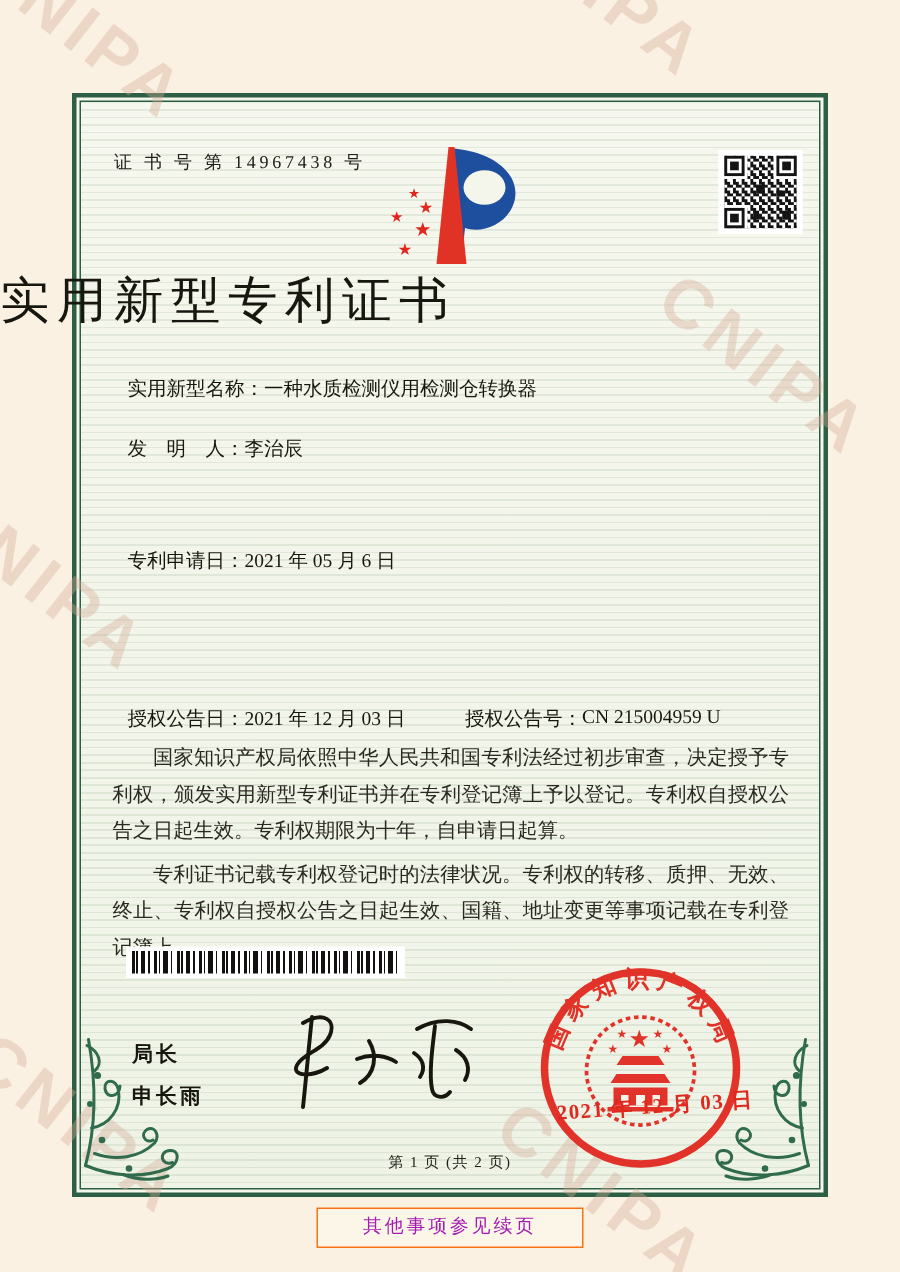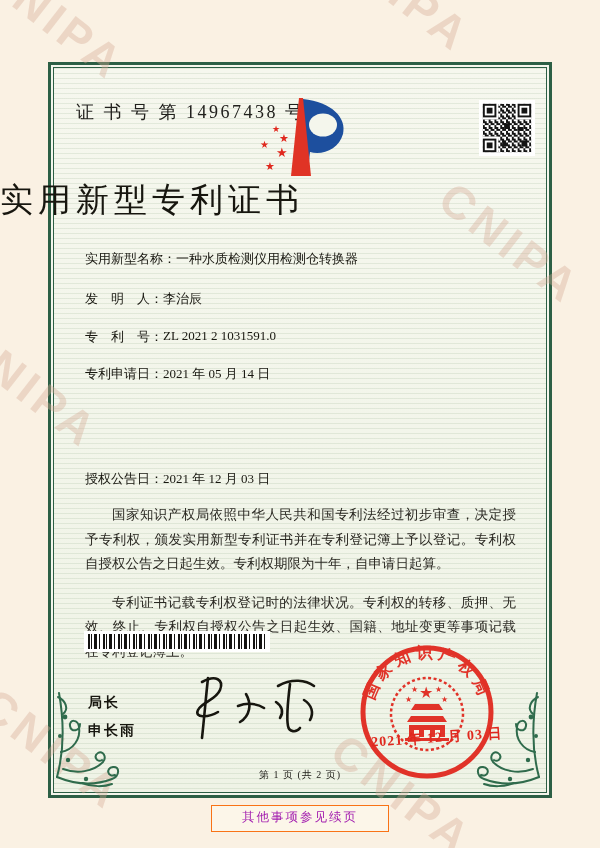--- a/index.html
+++ b/index.html
@@ -16,36 +16,36 @@
   .cert{position:absolute;left:48px;top:62px;width:498px;height:730px;
         border:3px solid #2c5f45;background:#f4f6ec;z-index:1;}
   .cert-inner{position:absolute;left:2px;top:2px;right:2px;bottom:2px;
         border:1px solid #2c5f45;
         background:
           repeating-linear-gradient(180deg, rgba(124,158,118,.16) 0 1px, rgba(0,0,0,0) 1px 5px),
           linear-gradient(180deg,#f6f7ee,#eff3e6);}
 
   .content{position:absolute;inset:0;z-index:10;}
 
-  .cert-no{position:absolute;left:76px;top:100px;font-size:18px;letter-spacing:2.5px;color:#21201d;}
+  .cert-no{position:absolute;left:76px;top:100px;font-size:12px;letter-spacing:2.5px;color:#21201d;}
 
   .logo{position:absolute;left:250px;top:94px;width:106px;height:86px;}
   .qr{position:absolute;left:479px;top:100px;width:56px;height:56px;background:#fff;padding:0;}
 
   .title{position:absolute;left:0;top:178px;width:588px;text-align:left;
          font-size:33px;font-weight:normal;letter-spacing:5px;color:#17160f;}
 
   .row{position:absolute;left:85px;display:flex;font-size:13px;color:#17160f;white-space:nowrap;}
   .row .lab{flex:none;}
   .addr-val{white-space:normal;width:372px;line-height:19px;}
   .pair2{margin-left:27px;display:flex;}
 
   .legal{position:absolute;left:71px;top:489px;width:459px;font-size:13.5px;line-height:24.5px;
          color:#2a2822;text-align:justify;}
-  .legal p{margin:14px;text-indent:2em;}
+  .legal p{margin:4px;text-indent:2em;}
 
   .barcode{position:absolute;left:84px;top:631px;width:186px;height:21px;background:#fff;
            display:flex;align-items:center;justify-content:center;}
   .bars{width:178px;height:15px;
         background:repeating-linear-gradient(90deg,#12110f 0 2px,#fff 2px 3px,#12110f 3px 4px,
                    #fff 4px 6px,#12110f 6px 9px,#fff 9px 11px,#12110f 11px 12px,#fff 12px 15px);}
 
   .official{position:absolute;left:88px;top:694px;font-size:14px;color:#17160f;
             font-family:"Liberation Sans","DejaVu Sans",sans-serif;font-weight:bold;}
   .official div{margin-bottom:10px;letter-spacing:2px;}
@@ -165,33 +165,33 @@
     <div class="title">实用新型专利证书</div>
 
     <div class="row" style="top:290px">
       <span class="lab">发　明　人：</span>
       <span>李治辰</span>
     </div>
     <div class="row" style="top:250px">
       <span class="lab">实用新型名称：</span>
       <span>一种水质检测仪用检测仓转换器</span>
     </div>
-    <div class="row" style="top:328px">
-      <span class="lab">专　利　号：</span>
-      <span>ZL 2021 2 1031591.0</span>
-    </div>
     <div class="row" style="top:365px">
       <span class="lab">专利申请日：</span>
-      <span>2021 年 05 月 14 日</span>
+      <span>2021 年 05 月 6 日</span>
     </div>
     <div class="row" style="top:430px">
     </div>
     <div class="row" style="top:470px">
       <span class="lab">授权公告日：</span>
       <span style="width:120px">2021 年 12 月 03 日</span>
+      <span class="pair2">
+        <span class="lab">授权公告号：</span>
+        <span>CN 215004959 U</span>
+      </span>
     </div>
 
     <div class="legal">
       <p>国家知识产权局依照中华人民共和国专利法经过初步审查，决定授予专利权，颁发实用新型专利证书并在专利登记簿上予以登记。专利权自授权公告之日起生效。专利权期限为十年，自申请日起算。</p>
       <p>专利证书记载专利权登记时的法律状况。专利权的转移、质押、无效、终止、专利权自授权公告之日起生效、国籍、地址变更等事项记载在专利登记簿上。</p>
     </div>
 
     <div class="barcode">
         <div class="bars"></div>
       </div>

